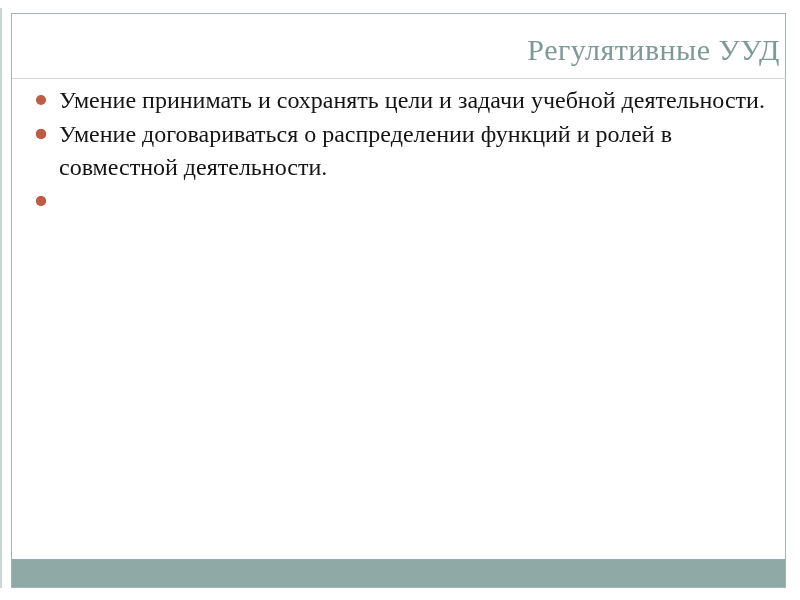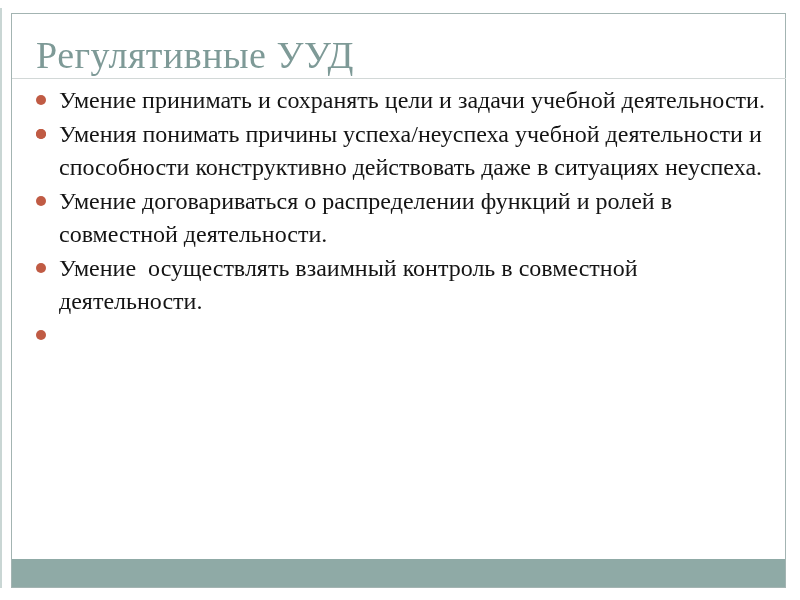--- a/index.html
+++ b/index.html
@@ -23,22 +23,22 @@
     position:absolute; left:12px; top:78px; width:774px; height:1px;
     background:#d2d8d7;
   }
   .bottom-band {
     position:absolute; left:12px; top:559px; width:773px; height:28px;
     background:#8faaa6;
   }
   .slide-title {
     position:absolute; left:36px; top:33px; width:744px;
     margin:0;
-    text-align:left;
-    font-size:38px; font-weight:normal;
+    text-align:right;
+    font-size:30px; font-weight:normal;
     color:#7e9a97;
     letter-spacing:0.5px;
     white-space:nowrap;
   }
   .content {
     position:absolute; left:36px; top:84px; width:744px;
   }
   .bullet-list { list-style:none; margin:0; padding:0; }
   .bullet-item {
     position:relative;
@@ -71,29 +71,27 @@
     <ul class="bullet-list">
       <li class="bullet-item">
         <span class="dot"></span>
         <span class="txt">Умение принимать и сохранять цели и задачи учебной деятельности.</span>
       </li>
       <li class="bullet-item">
         <span class="dot"></span>
       </li>
       <li class="bullet-item">
         <span class="dot"></span>
-        <span class="txt">Умения понимать причины успеха/неуспеха учебной деятельности и способности конструктивно действовать даже в ситуациях неуспеха.</span>
       </li>
       <li class="bullet-item">
         <span class="dot"></span>
         <span class="txt">Умение договариваться о распределении функций и ролей в совместной деятельности.</span>
       </li>
       <li class="bullet-item">
         <span class="dot"></span>
-        <span class="txt">Умение  осуществлять взаимный контроль в совместной деятельности.</span>
       </li>
       <li class="bullet-item">
         <span class="dot"></span>
       </li>
     </ul>
   </div>
 
 </div>
 
 </body></html>

